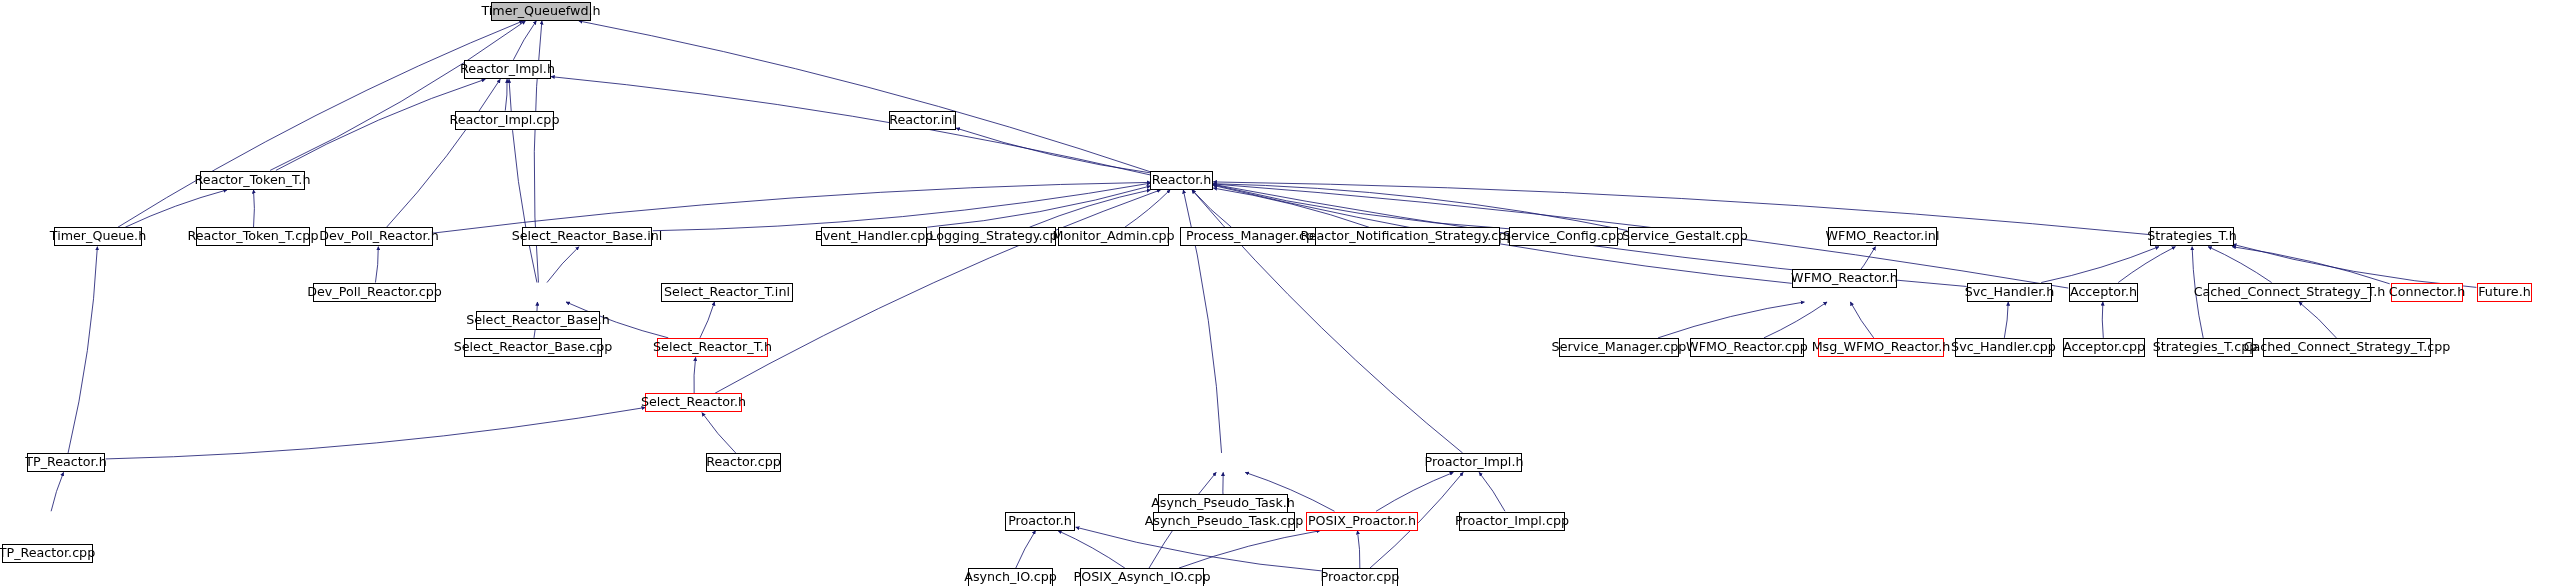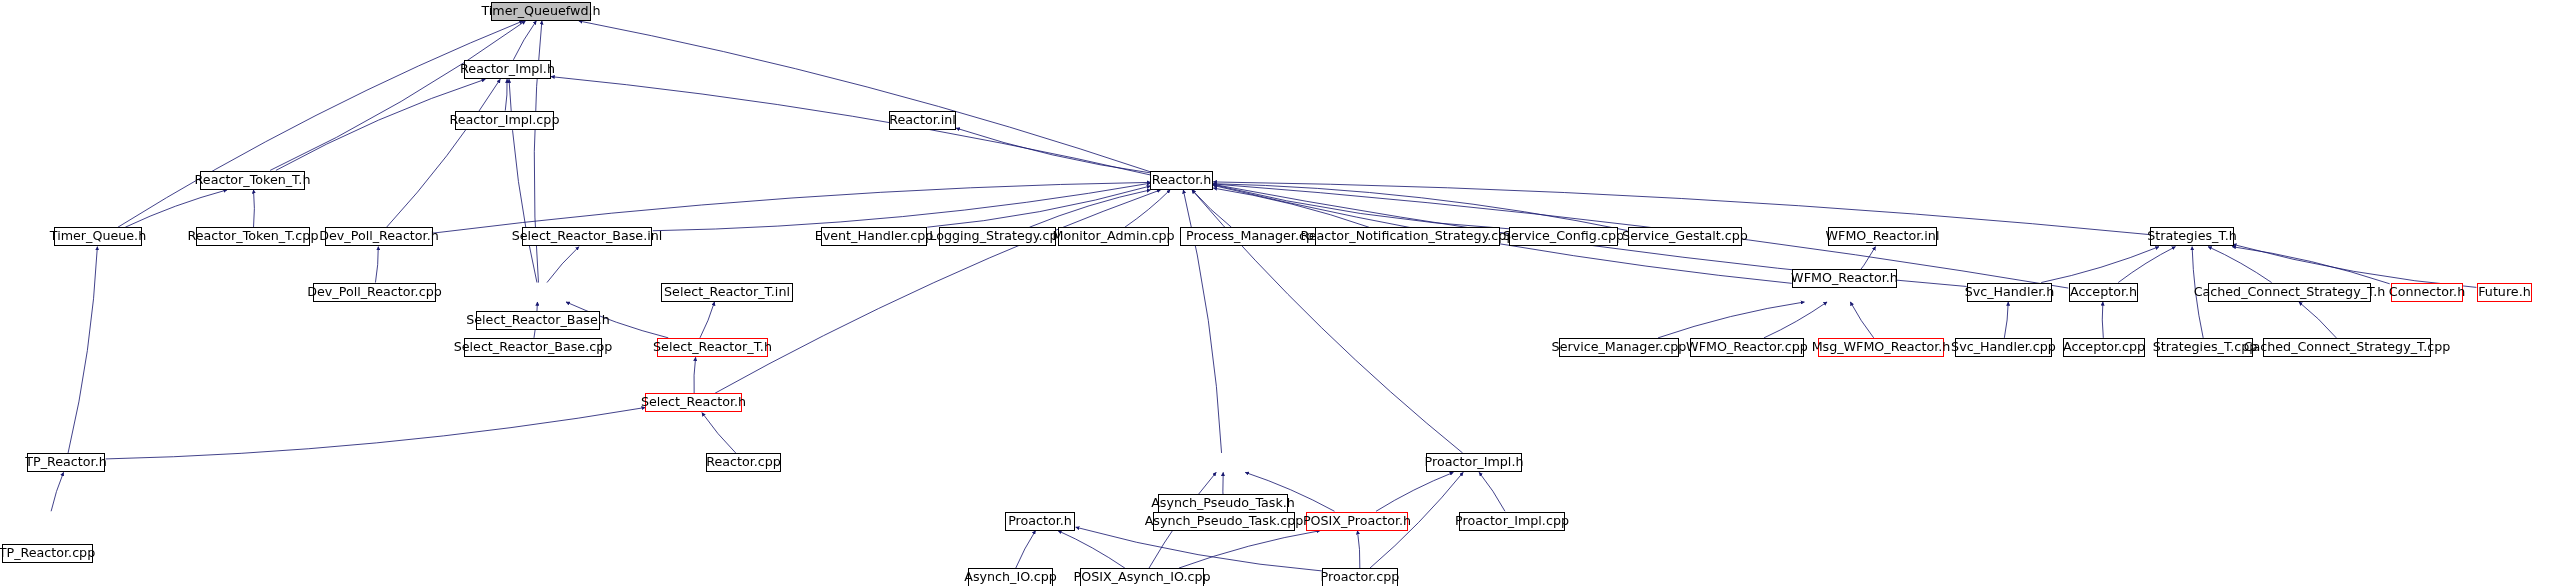--- a/index.html
+++ b/index.html
@@ -243,21 +243,21 @@
       </div>
       <div class="node" style="left: 1.5px; top: 512px; width: 91px; margin-top: 32px;">
         <span>TP_Reactor.cpp</span>
       </div>
       <div class="node" style="left: 1005px; top: 512px; width: 70px;">
         <span>Proactor.h</span>
       </div>
       <div class="node" style="left: 1153px; top: 512px; width: 142px;">
         <span>Asynch_Pseudo_Task.cpp</span>
       </div>
-      <div class="node red" style="left: 1306px; top: 512px; width: 102px;">
+      <div class="node red" style="left: 1306px; top: 512px; width: 112px;">
         <span>POSIX_Proactor.h</span>
       </div>
       <div class="node" style="left: 1459px; top: 512px; width: 106px;">
         <span>Proactor_Impl.cpp</span>
       </div>
       <div class="node" style="left: 968px; top: 568px; width: 85px;">
         <span>Asynch_IO.cpp</span>
       </div>
       <div class="node" style="left: 1080px; top: 568px; width: 124px;">
         <span>POSIX_Asynch_IO.cpp</span>

